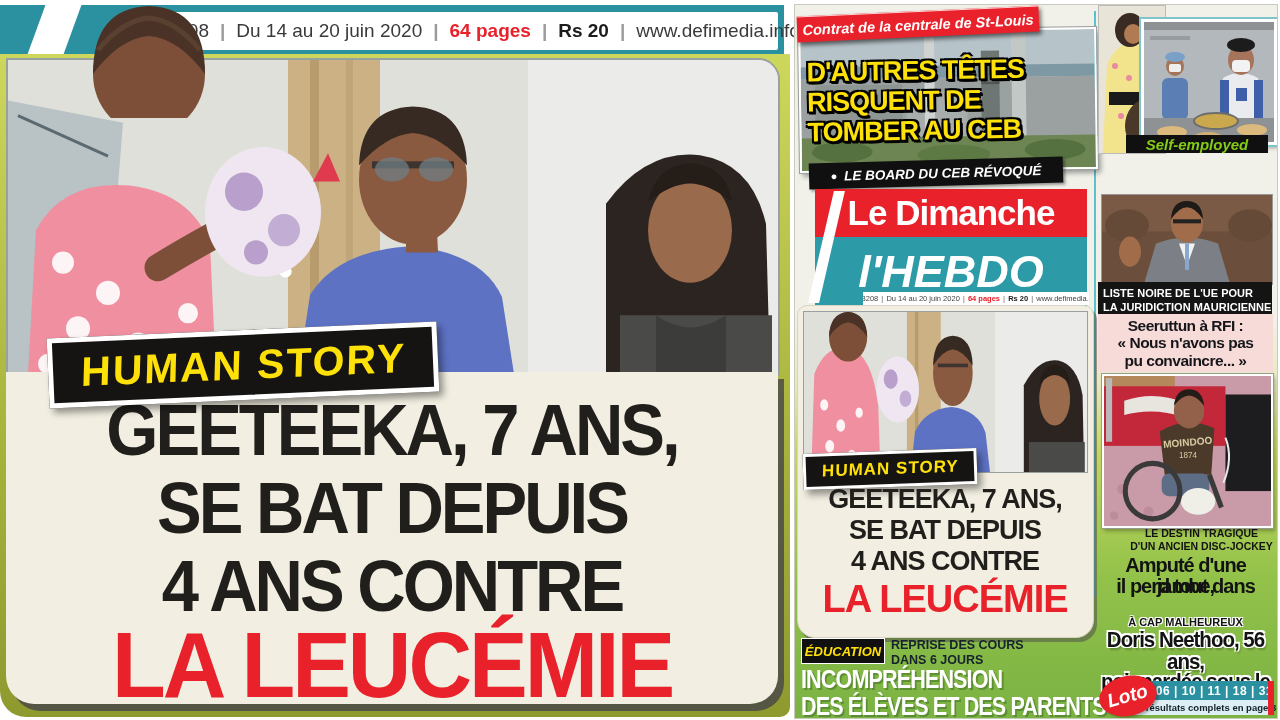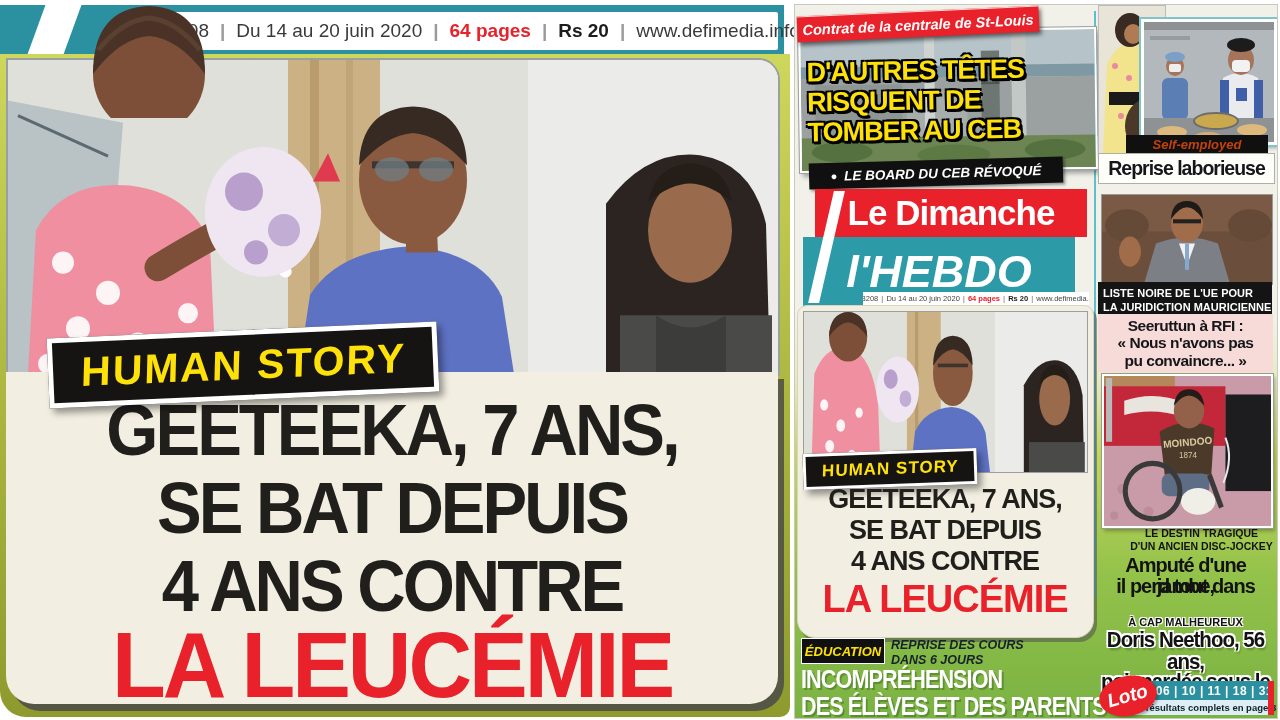--- a/index.html
+++ b/index.html
@@ -40,46 +40,46 @@
       text-shadow:-2px -2px 0 #000,2px -2px 0 #000,-2px 2px 0 #000,2px 2px 0 #000,0 3px 0 #000,3px 3px 0 #000;}
   #cv-banner{left:2px;top:6px;width:242px;height:25px;background:#e8212a;transform:rotate(-2.6deg);display:flex;align-items:center;justify-content:center;
       box-shadow:2px 3px 4px rgba(0,0,0,.55);border-top:1px solid #ffd7d7;}
   #cv-banner span{color:#fff;font-style:italic;font-weight:bold;font-size:14.5px;white-space:nowrap;}
   #cv-board{left:14px;top:155px;width:254px;height:26px;background:#101010;transform:rotate(-1.6deg);display:flex;align-items:center;justify-content:center;gap:7px;box-shadow:2px 2px 3px rgba(0,0,0,.4);}
   #cv-board .blt{color:#fff;font-size:11px;}
   #cv-board .txt{color:#fff;font-style:italic;font-weight:bold;font-size:13.5px;white-space:nowrap;}
 
   #cv-logo-red{left:20px;top:184px;width:272px;height:48px;background:#e8212a;display:flex;align-items:center;justify-content:center;}
   #cv-logo-red span{color:#fff;font-weight:bold;font-size:35px;letter-spacing:-1px;}
-  #cv-logo-teal{left:8px;top:232px;width:272px;height:70px;background:#2d9aa8;display:flex;align-items:center;justify-content:center;text-align:right;}
+  #cv-logo-teal{left:20px;top:232px;width:272px;height:70px;background:#2d9aa8;display:flex;align-items:center;justify-content:center;text-align:right;}
   #cv-logo-teal span{color:#fff;font-weight:bold;font-style:italic;font-size:45px;letter-spacing:0px;}
   #cv-logo-l{left:26px;top:186px;width:11px;height:112px;background:#fff;transform:skewX(-13deg);}
   #cv-mini-info{left:68px;top:287px;width:226px;height:13px;background:#fff;display:flex;align-items:center;justify-content:center;gap:3px;font-size:7.5px;color:#444;white-space:nowrap;overflow:hidden;}
 
   #cv-cream{left:2px;top:300px;width:295px;height:331px;background:#f2eee1;border:1px solid #d8d4c4;border-radius:10px 10px 18px 18px;box-shadow:3px 4px 0 rgba(80,80,75,.55);}
   #cv-photo{left:8px;top:306px;width:283px;height:160px;border:1px solid #9aa0a0;overflow:hidden;background:#dfe0da;}
   #cv-hs{left:8px;top:446px;width:168px;height:30px;transform:rotate(-2deg);border-width:3px;}
   #cv-hs span{font-size:17px;letter-spacing:1px;}
   .cv-hl{left:6px;width:288px;text-align:center;font-weight:bold;color:#201f1c;font-size:27px;letter-spacing:-1px;line-height:1;transform:scaleY(1.05);}
   #cv-hl1{top:481px;} #cv-hl2{top:512px;} #cv-hl3{top:543px;}
   #cv-hlred{left:6px;top:575px;width:288px;text-align:center;font-weight:bold;color:#e8212a;font-size:38px;letter-spacing:-1px;line-height:1;}
 
   #cv-edu-badge{left:6px;top:633px;width:82px;height:24px;background:#101010;border:1px solid #fff;display:flex;align-items:center;justify-content:center;}
   #cv-edu-badge span{color:#ffe10a;font-style:italic;font-weight:bold;font-size:13px;}
-  .cv-edu-kick{left:96px;width:190px;font-weight:bold;color:#16222c;font-size:12.5px;letter-spacing:0;font-style:italic;}
+  .cv-edu-kick{left:96px;width:190px;font-weight:bold;color:#16222c;font-size:12.5px;letter-spacing:0;}
   #cv-ek1{top:633px;} #cv-ek2{top:648px;}
   .cv-edu-big{left:6px;width:300px;font-weight:bold;color:#fff;font-size:24px;letter-spacing:-1px;transform:scaleX(.9) scaleY(1.1);transform-origin:left top;
       text-shadow:2px 2px 0 rgba(45,85,25,.4);white-space:nowrap;}
   #cv-eb1{top:659px;} #cv-eb2{top:686px;}
 
   
   #sb-hair{left:303px;top:0px;width:66px;height:147px;border:1px solid #bbb;overflow:hidden;background:#e9e4d8;}
   #sb-kitchen{left:346px;top:14px;width:130px;height:120px;border:3px solid #fff;outline:2px solid #7fc4c9;overflow:hidden;background:#b3b8bc;box-shadow:2px 3px 4px rgba(0,0,0,.3);}
   #sb-se-bar{left:331px;top:130px;width:142px;height:18px;background:#101010;display:flex;align-items:center;justify-content:center;}
-  #sb-se-bar span{color:#c2410c;font-style:italic;font-weight:bold;font-size:13px;}
+  #sb-se-bar span{color:#84cc16;font-style:italic;font-weight:bold;font-size:15px;}
   #sb-se-hl{left:303px;top:148px;width:175px;height:29px;background:#fdfdfa;border:1px solid #b0b0a2;display:flex;align-items:center;justify-content:center;}
   #sb-se-hl span{color:#16161a;font-weight:bold;font-size:19.5px;letter-spacing:-1px;transform:scaleY(1.06);}
 
   #sb-suit{left:306px;top:189px;width:170px;height:89px;overflow:hidden;background:#6b4f3c;border:1px solid #999;}
   #sb-black-cap{left:303px;top:277px;width:174px;height:32px;background:#141414;color:#fff;font-weight:bold;font-size:11px;line-height:1.3;padding:4px 0 0 5px;box-sizing:border-box;}
   #sb-pink{left:303px;top:309px;width:175px;height:58px;background:#f6dbd8;text-align:center;padding-top:3px;box-sizing:border-box;}
   #sb-pink div{color:#16161a;font-weight:bold;font-size:15.5px;line-height:1.12;letter-spacing:-0.5px;}
 
   #sb-wheel{left:307px;top:369px;width:167px;height:150px;border:2px solid #fff;outline:1px solid #9a9a8e;overflow:hidden;background:#c99aa8;box-shadow:2px 3px 4px rgba(0,0,0,.3);}
   .sb-dj-kick{left:303px;width:175px;text-align:center;font-weight:bold;color:#131313;font-size:10.5px;margin-left:16px;}
@@ -328,23 +328,20 @@
         <ellipse cx="72" cy="99" rx="22" ry="8" fill="#caa94e"></ellipse>
         <ellipse cx="72" cy="99" rx="22" ry="8" fill="none" stroke="#6d6d6d" stroke-width="2"></ellipse>
         <ellipse cx="28" cy="110" rx="15" ry="6" fill="#dcb97c"></ellipse>
         <ellipse cx="108" cy="108" rx="15" ry="6" fill="#dcb97c"></ellipse>
         <ellipse cx="64" cy="115" rx="14" ry="5" fill="#d2af74"></ellipse>
       </svg>
     </div>
     <div class="abs" id="sb-se-bar">
       <span>Self-employed</span>
     </div>
-    <div class="abs" id="sb-se-hl">
-      <span>Reprise laborieuse</span>
-    </div>
 
     <div class="abs" id="sb-suit">
       <svg width="170" height="89" viewBox="0 0 170 88" preserveAspectRatio="none">
         <rect width="170" height="88" fill="#6b4f3c"></rect>
         <rect width="170" height="36" fill="#7a5a44"></rect>
         <ellipse cx="25" cy="30" rx="22" ry="16" fill="#654a38"></ellipse>
         <ellipse cx="148" cy="30" rx="22" ry="16" fill="#654a38"></ellipse>
         <path d="M42 88 L54 48 Q85 36 116 48 L128 88 Z" fill="#7c8086"></path>
         <polygon points="77,48 93,48 85,70" fill="#f2f2f2"></polygon>
         <polygon points="83,48 87,48 87,74 83,74" fill="#88a8d0"></polygon>

